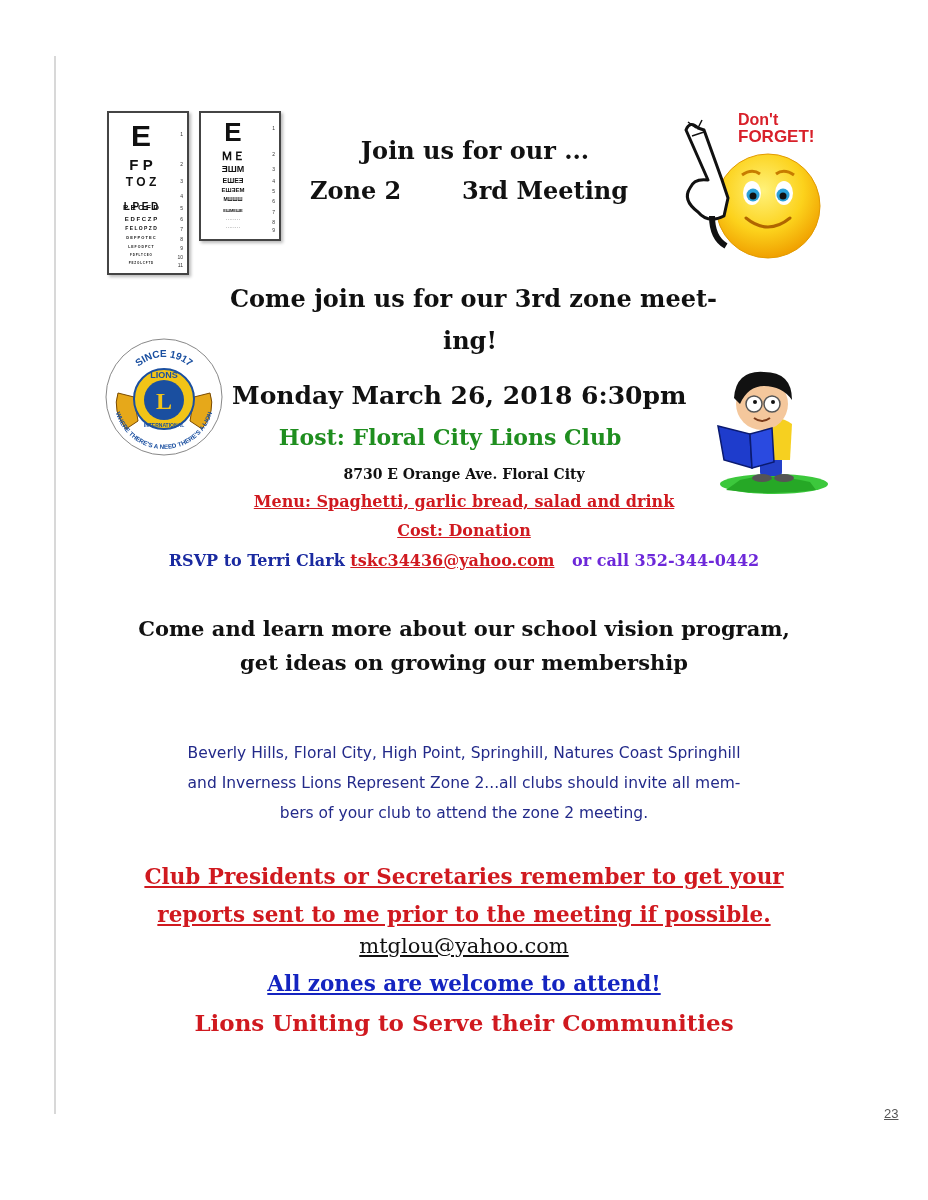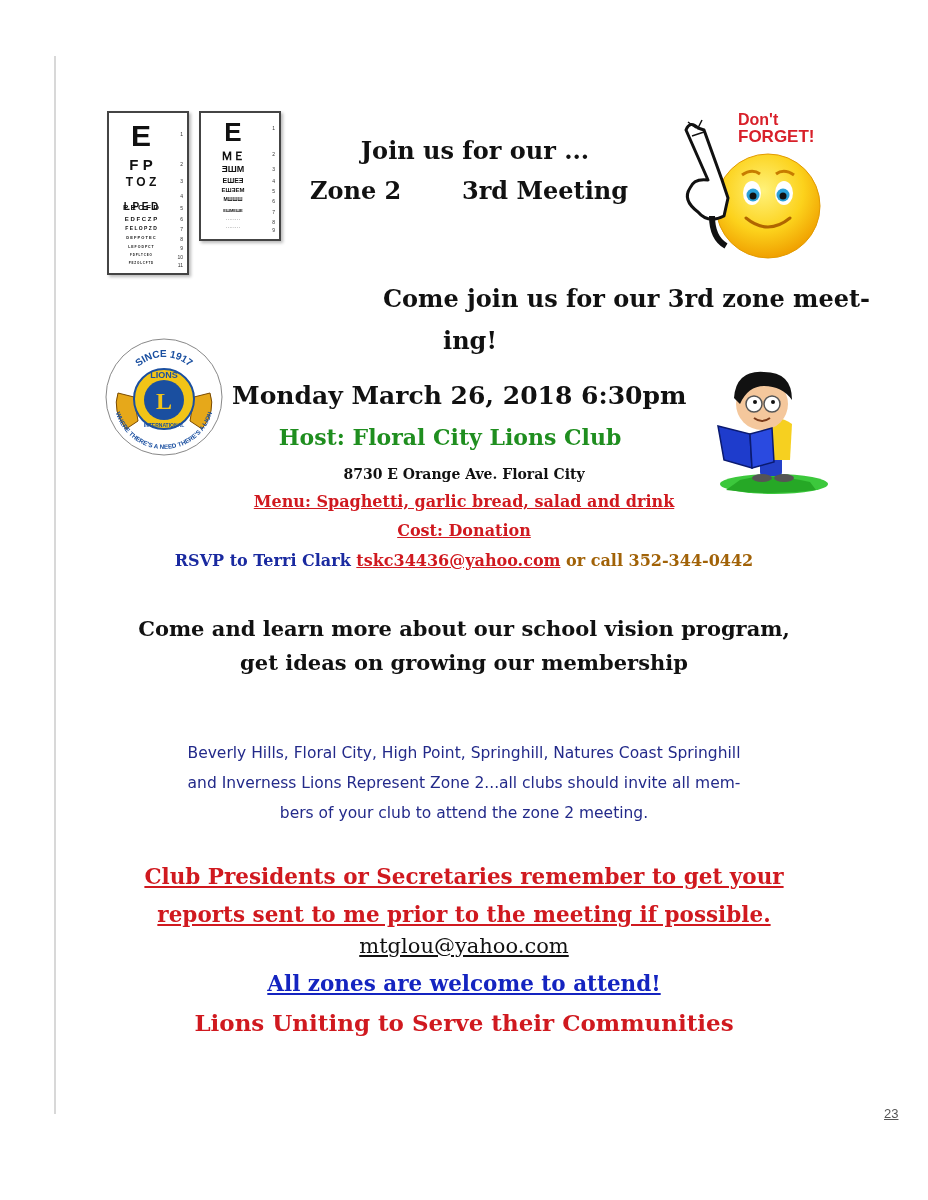--- a/index.html
+++ b/index.html
@@ -18,36 +18,36 @@
 
   
   .forget { left: 668px; top: 108px; width: 160px; height: 160px; }
   .forget-text { left: 738px; top: 112px; width: 80px; color: #d8202a; font-family: "Liberation Sans", sans-serif; font-weight: bold; line-height: 1; }
 
   
   .h-join { left: 290px; top: 136px; width: 370px; text-align: center; font-size: 24px; font-weight: bold; }
   .h-zone { left: 310px; top: 176px; font-size: 24px; font-weight: bold; }
   .h-third { left: 462px; top: 176px; font-size: 24px; font-weight: bold; }
 
-  .h-come { left: 230px; top: 284px; width: 640px; text-align: right; font-size: 24px; font-weight: bold; }
+  .h-come { left: 230px; top: 284px; width: 640px; text-align: left; font-size: 24px; font-weight: bold; }
   .h-ing { left: 230px; top: 326px; width: 480px; text-align: center; font-size: 24px; font-weight: bold; }
 
   .h-date { left: 232px; top: 381px; width: 460px; font-size: 25px; font-weight: bold; }
   .h-host { left: 230px; top: 424px; width: 440px; text-align: center; font-size: 22px; font-weight: bold; color: #1f8e1f; }
 
   .lions-logo { left: 104px; top: 337px; width: 120px; height: 120px; }
   .boy { left: 700px; top: 364px; width: 128px; height: 132px; }
 
   .line { left: 100px; width: 728px; text-align: center; font-weight: bold; white-space: nowrap; }
   .addr { top: 466px; font-size: 14px; color: #111; }
   .menu { top: 492px; font-size: 16px; color: #d0191f; text-decoration: underline; }
   .cost { top: 521px; font-size: 16px; color: #d0191f; text-decoration: underline; }
   .rsvp { top: 551px; font-size: 16px; }
   .rsvp .blue { color: #1a2aa0; }
-  .rsvp .red { color: #a16207; }
+  .rsvp .red { color: #6d28d9; padding-left: 12px; }
   .rsvp .link { color: #d0191f; text-decoration: underline; }
 
   .learn { top: 612px; font-size: 21px; line-height: 34px; color: #111; }
   .clubs { top: 738px; font-size: 15.5px; line-height: 30px; font-weight: normal; color: #232a8a; font-family: "DejaVu Sans", sans-serif; }
   .reports { top: 858px; font-size: 21.5px; line-height: 38px; color: #d0191f; text-decoration: underline; }
   .email2 { top: 934px; font-size: 21px; color: #111; text-decoration: underline; font-weight: normal; }
   .allzones { top: 971px; font-size: 21.5px; color: #1424c0; text-decoration: underline; }
   .motto { top: 1009px; font-size: 23px; color: #d0191f; }
 </style>
 </head>

